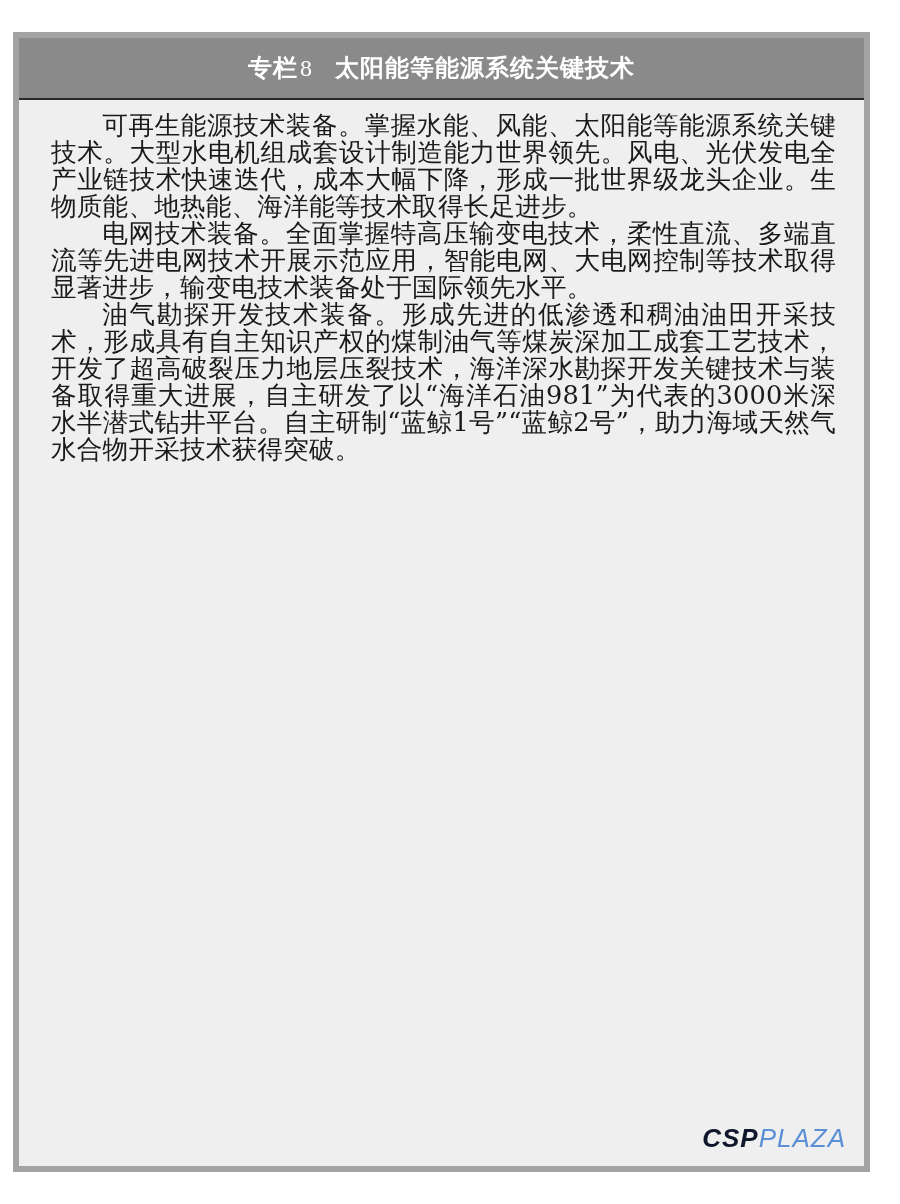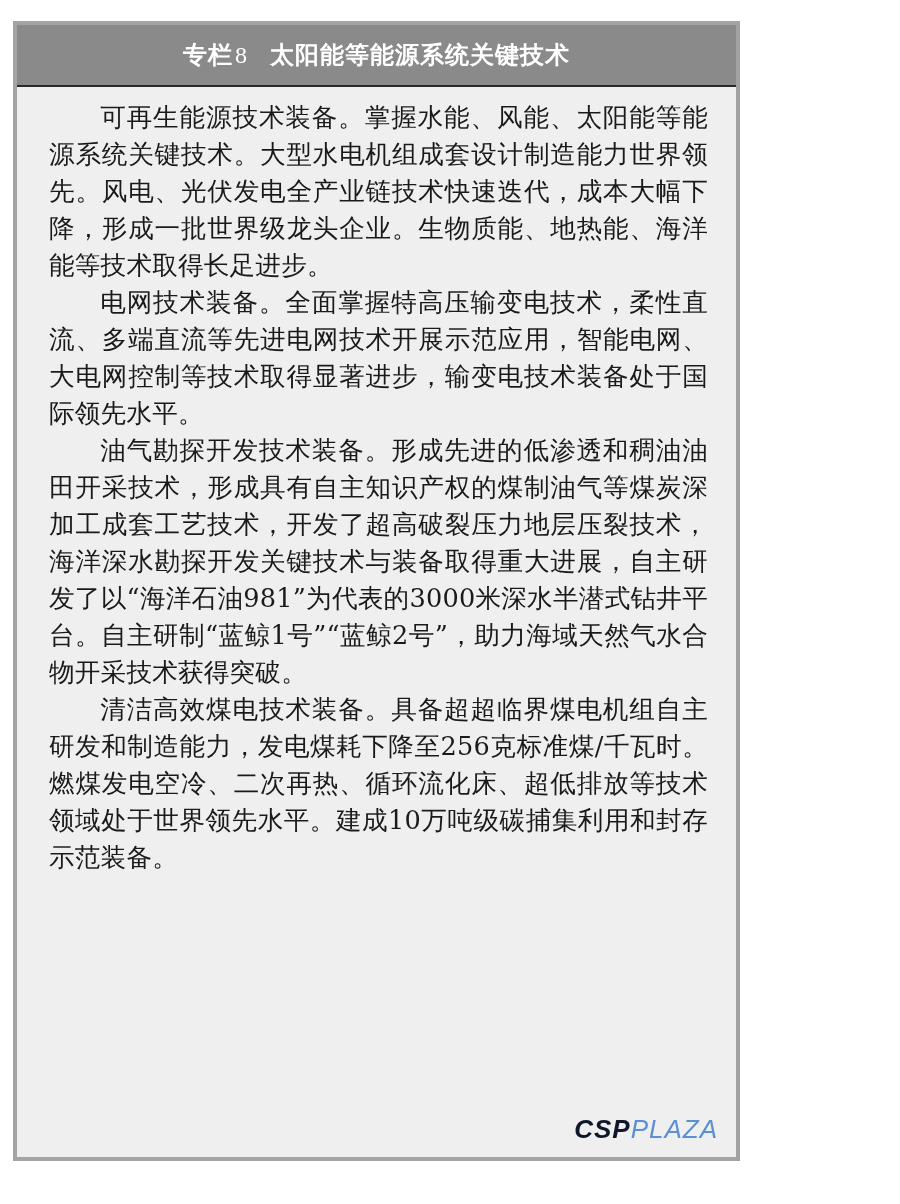--- a/index.html
+++ b/index.html
@@ -1,43 +1,42 @@
 <!DOCTYPE html>
 <html><head>
 <meta charset="utf-8">
 <style>
   html, body { margin: 0; padding: 0; background: #ffffff; }
   body { width: 900px; height: 1204px; position: relative; overflow: hidden;
          font-family: "DejaVu Serif", "Liberation Serif", serif; }
-  .box { position: absolute; left: 13px; top: 21px; width: 727px; height: 1140px;
-         border: 4px solid #a3a3a3; background: #efefef; box-sizing: border-box; }
+  .box { position: absolute; left: 13px; top: 32px; width: 857px; height: 1140px;
+         border: 6px solid #a3a3a3; background: #efefef; box-sizing: border-box; }
   .header { height: 60px; background: #8a8a8a; border-bottom: 2px solid #2a2a2a;
             display: flex; align-items: center; justify-content: center;
             color: #ffffff; font-family: "DejaVu Sans", "Liberation Sans", sans-serif;
             font-weight: bold; font-size: 24px; letter-spacing: 1px; }
   .header .num { margin-left: 2px; margin-right: 22px; font-family: "Liberation Serif", serif; font-weight: normal; }
   .content { padding: 12px 28px 0 32px; color: #1a1a1a; }
-  .para { font-size: 25.6px; line-height: 37px; text-indent: 2em; margin: 0;
+  .para { font-size: 25.6px; line-height: 27px; text-indent: 2em; margin: 0;
           text-align: justify; letter-spacing: 0.2px; }
   .watermark { position: absolute; right: 18px; bottom: 12px; font-family: "Liberation Sans", sans-serif;
                font-style: italic; font-size: 26px; letter-spacing: 1px; }
   .wm-a { color: #0f172a; font-weight: bold; }
   .wm-b { color: #5b8fd6; font-style: italic; }
 </style>
 </head>
 <body>
 
 <div class="box">
   <div class="header">
     <span>专栏</span>
     <span class="num">8</span>
     <span>太阳能等能源系统关键技术</span>
   </div>
   <div class="content">
     <p class="para">可再生能源技术装备。掌握水能、风能、太阳能等能源系统关键技术。大型水电机组成套设计制造能力世界领先。风电、光伏发电全产业链技术快速迭代，成本大幅下降，形成一批世界级龙头企业。生物质能、地热能、海洋能等技术取得长足进步。</p>
     <p class="para">电网技术装备。全面掌握特高压输变电技术，柔性直流、多端直流等先进电网技术开展示范应用，智能电网、大电网控制等技术取得显著进步，输变电技术装备处于国际领先水平。</p>
     <p class="para">油气勘探开发技术装备。形成先进的低渗透和稠油油田开采技术，形成具有自主知识产权的煤制油气等煤炭深加工成套工艺技术，开发了超高破裂压力地层压裂技术，海洋深水勘探开发关键技术与装备取得重大进展，自主研发了以“海洋石油981”为代表的3000米深水半潜式钻井平台。自主研制“蓝鲸1号”“蓝鲸2号”，助力海域天然气水合物开采技术获得突破。</p>
-    <p class="para">清洁高效煤电技术装备。具备超超临界煤电机组自主研发和制造能力，发电煤耗下降至256克标准煤/千瓦时。燃煤发电空冷、二次再热、循环流化床、超低排放等技术领域处于世界领先水平。建成10万吨级碳捕集利用和封存示范装备。</p>
   </div>
   <div class="watermark">
     <span class="wm-a">CSP</span><span class="wm-b">PLAZA</span>
   </div>
 </div>
 
 </body></html>

